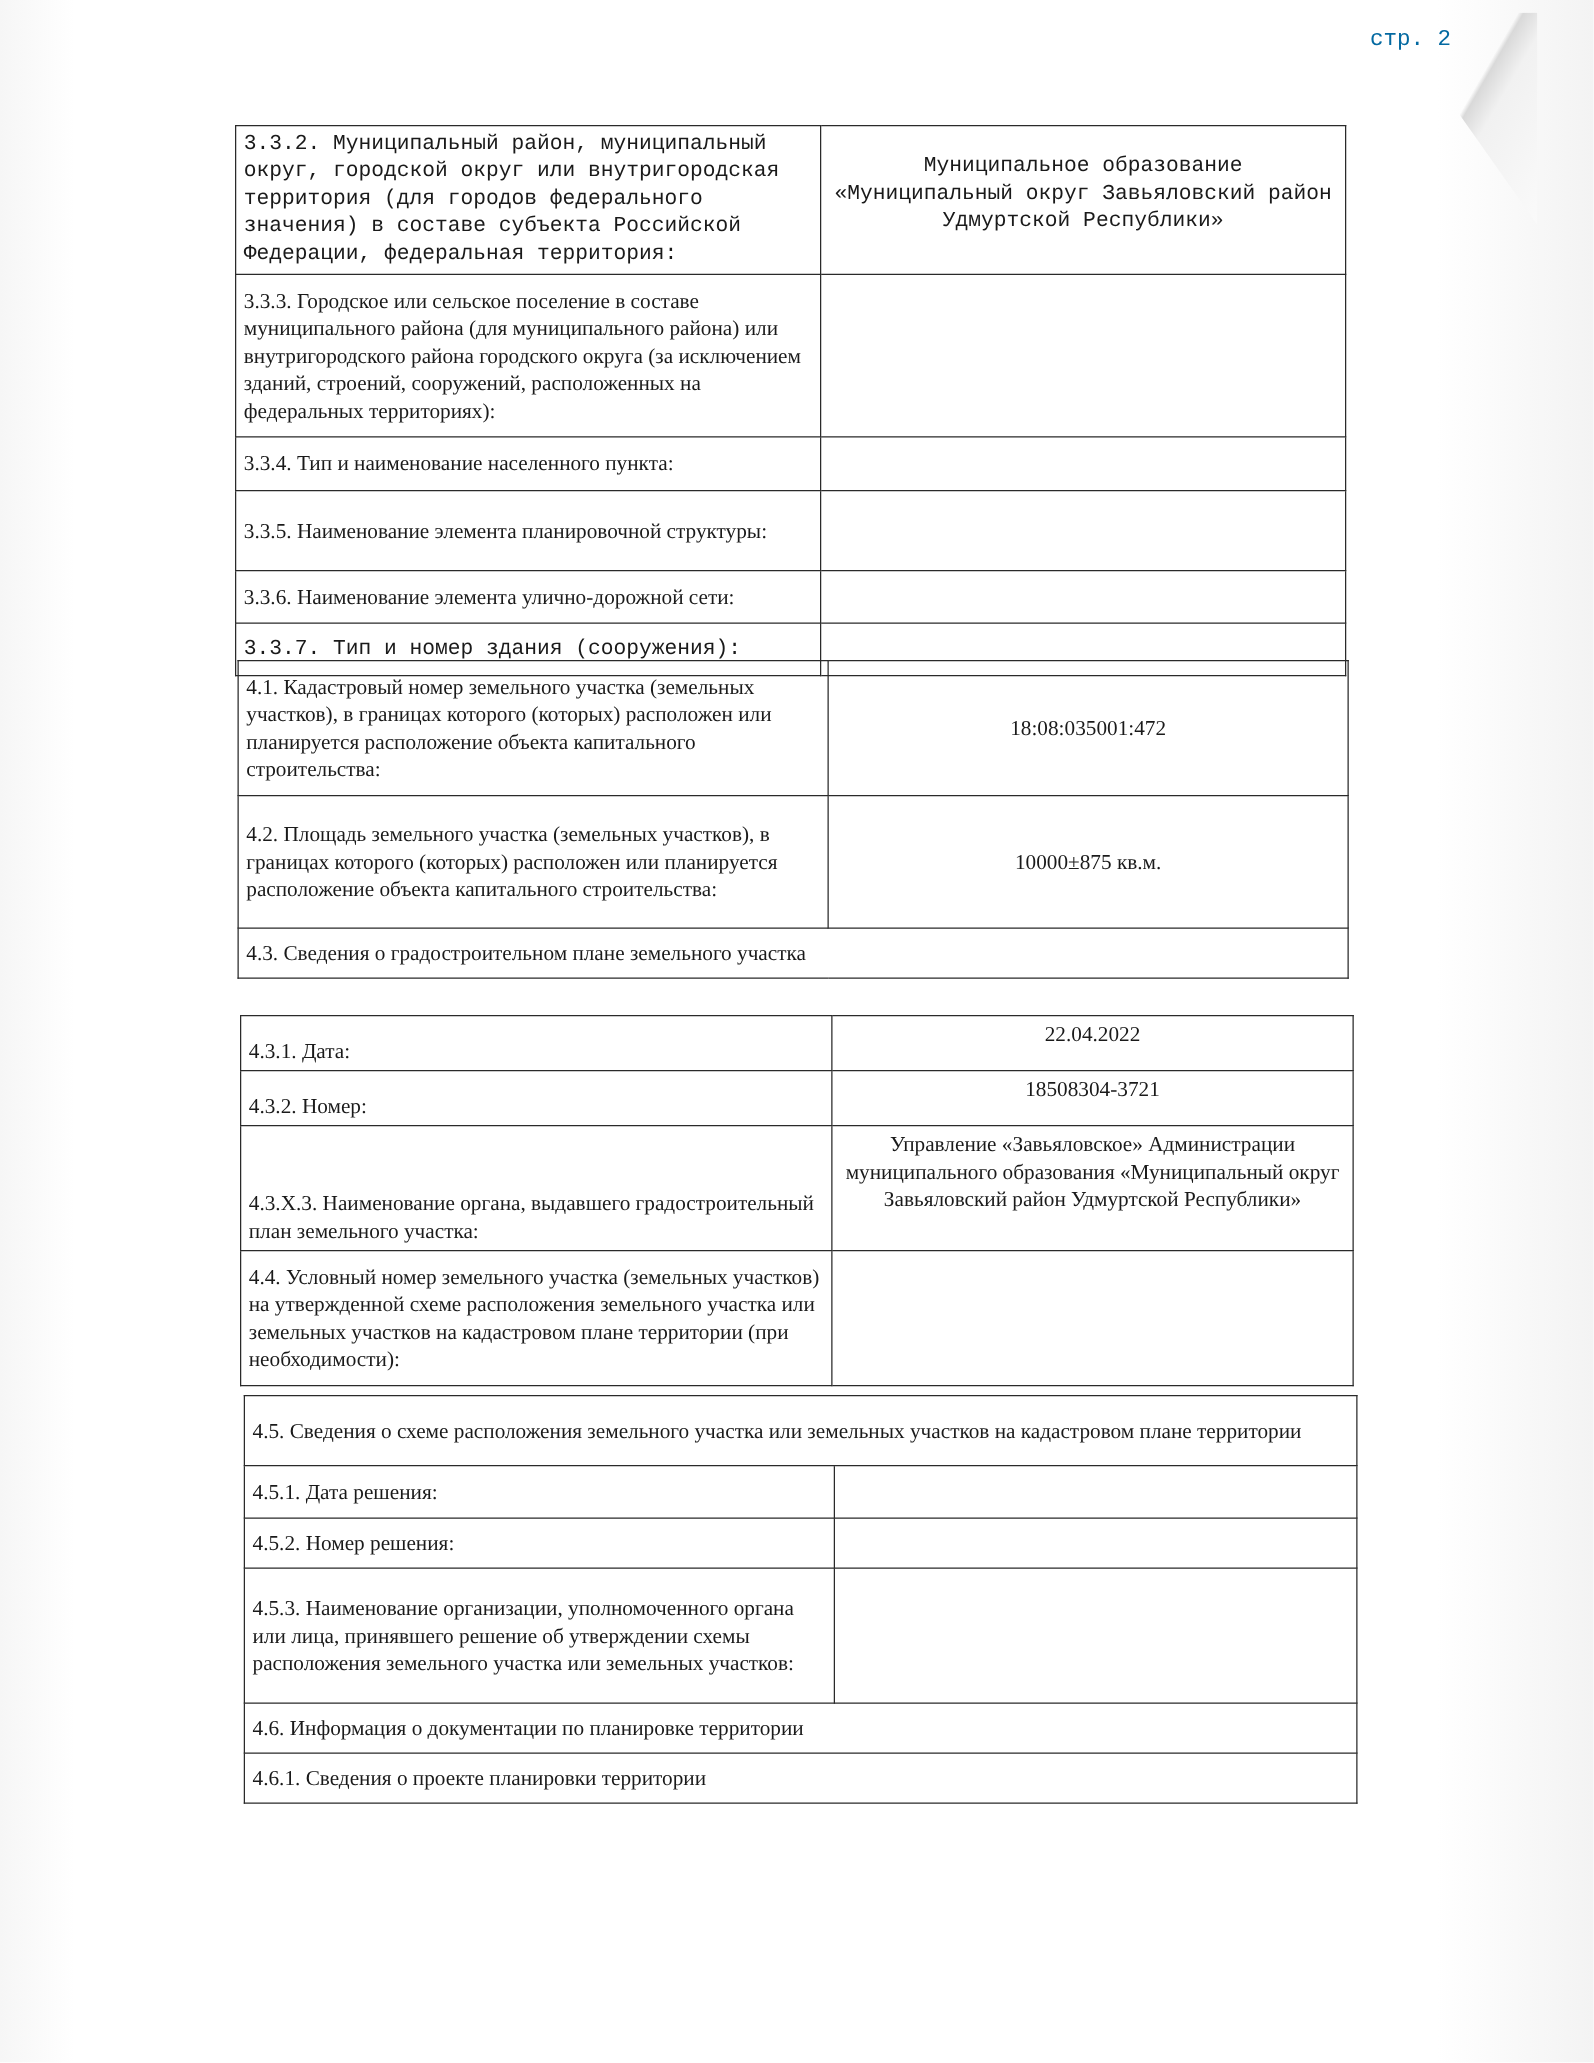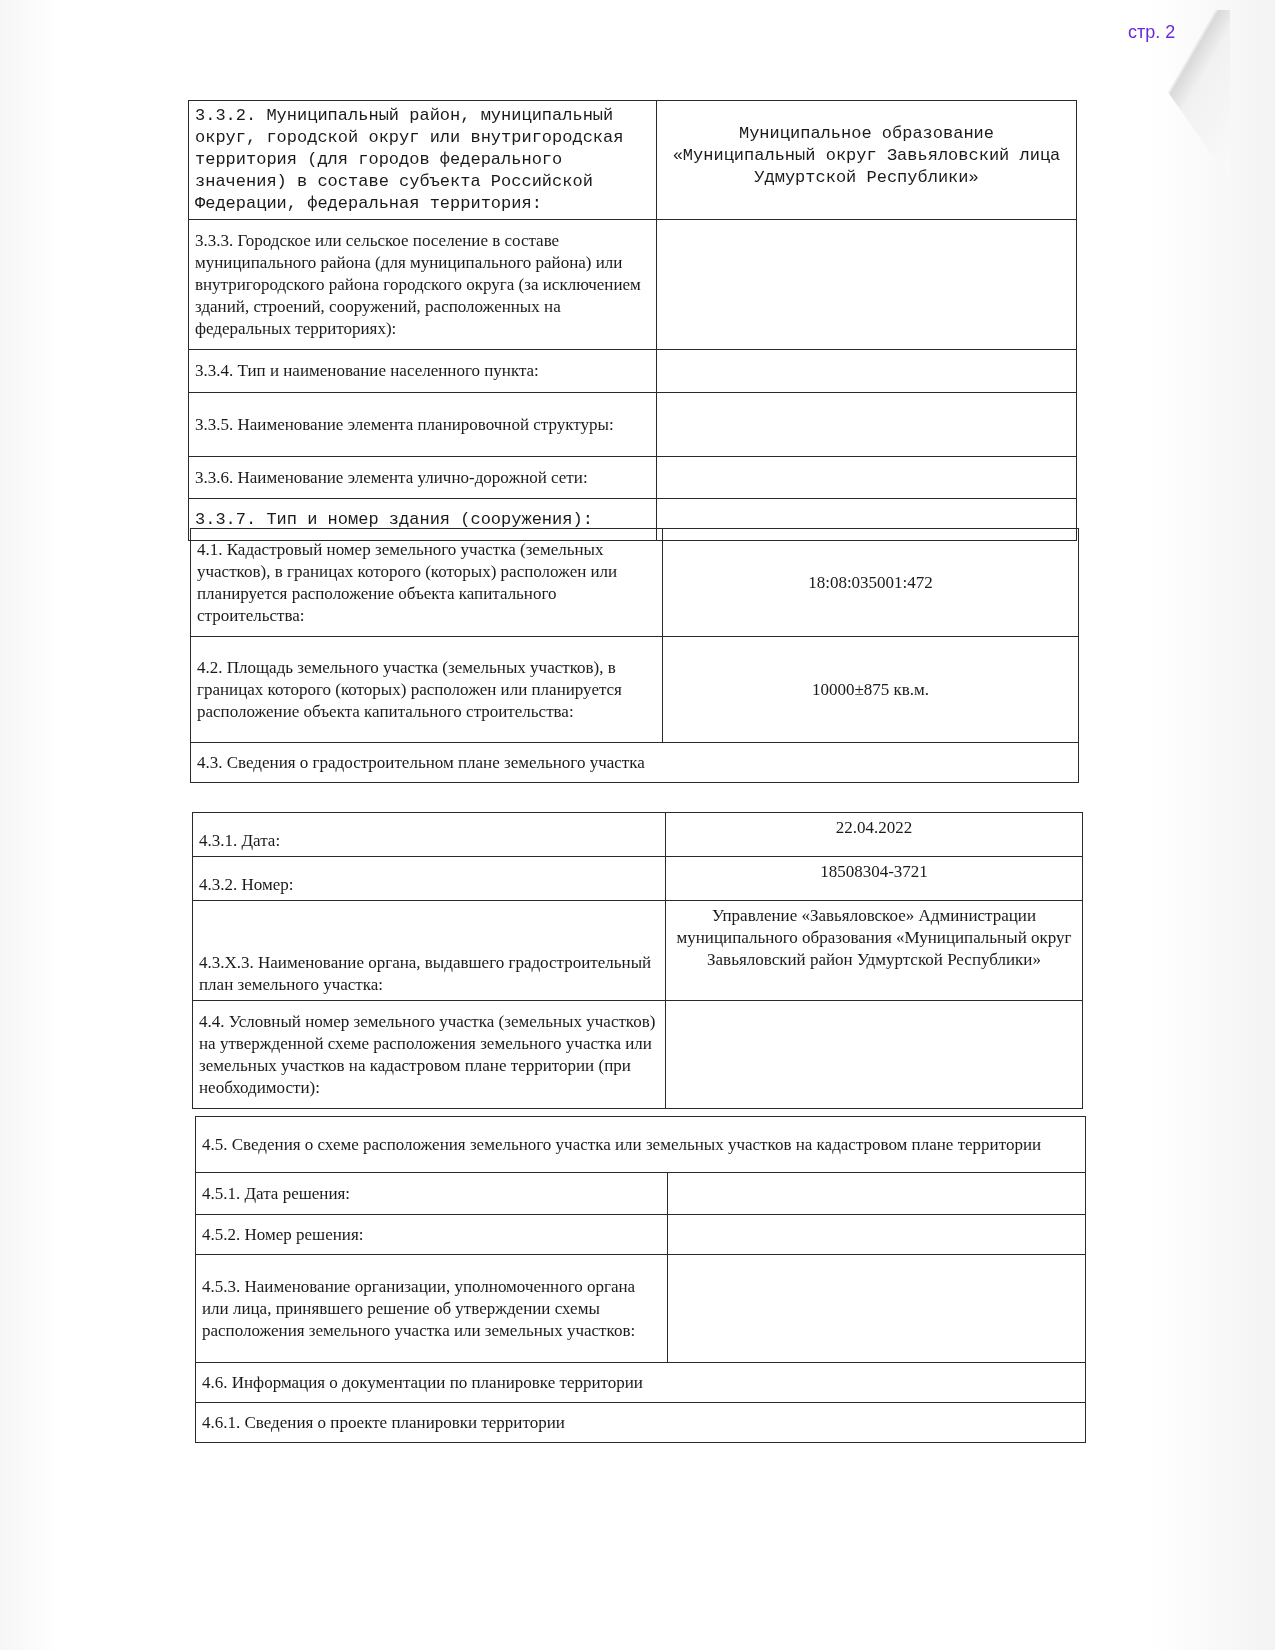--- a/index.html
+++ b/index.html
@@ -9,22 +9,22 @@
     position: relative;
     overflow: hidden;
     font-family: "Liberation Serif", serif;
     color: #1a1a1a;
   }
   .scan-shade {
     position: absolute; left: 0; top: 0; width: 1275px; height: 1650px;
     background: linear-gradient(90deg, #f6f6f6 0px, #ffffff 60px, #ffffff 1150px, #f3f3f3 1275px);
   }
   .page-number {
-    position: absolute; top: 22px; left: 1128px;
-    font-family: Liberation Sans, sans-serif; font-size: 18px; color: #6d28d9;
+    position: absolute; top: 22px; left: 1096px;
+    font-family: Liberation Mono, monospace; font-size: 18px; color: #0369a1;
   }
   .corner-fold {
     position: absolute; top: 10px; left: 1110px; width: 120px; height: 170px;
     background: linear-gradient(120deg, rgba(255,255,255,0) 48%, #d9d9d9 50%, #f1f1f1 60%, #fafafa 100%);
     clip-path: polygon(0 0, 100% 0, 100% 100%);
   }
   table.form {
     position: absolute;
     border-collapse: collapse;
     table-layout: fixed;
@@ -51,21 +51,21 @@
 <div class="page-number">стр. 2</div>
 
 <table class="form" style="left:188px; top:100px; width:888px;">
   <colgroup>
       <col style="width:468px">
       <col style="width:420px">
     </colgroup>
   <tbody>
       <tr style="height:107px;font-family:Liberation Mono, monospace;">
     <td class="label">3.3.2. Муниципальный район, муниципальный округ, городской округ или внутригородская территория (для городов федерального значения) в составе субъекта Российской Федерации, федеральная территория:</td>
-    <td class="value top-value" style="padding-top:22px;">Муниципальное образование «Муниципальный округ Завьяловский лица Удмуртской Республики»</td>
+    <td class="value top-value" style="padding-top:22px;">Муниципальное образование «Муниципальный округ Завьяловский район Удмуртской Республики»</td>
   </tr>
   <tr style="height:130px;">
     <td class="label">3.3.3. Городское или сельское поселение в составе муниципального района (для муниципального района) или внутригородского района городского округа (за исключением зданий, строений, сооружений, расположенных на федеральных территориях):</td>
     <td class="value"></td>
   </tr>
   <tr style="height:43px;">
     <td class="label">3.3.4. Тип и наименование населенного пункта:</td>
     <td class="value"></td>
   </tr>
   <tr style="height:64px;">

